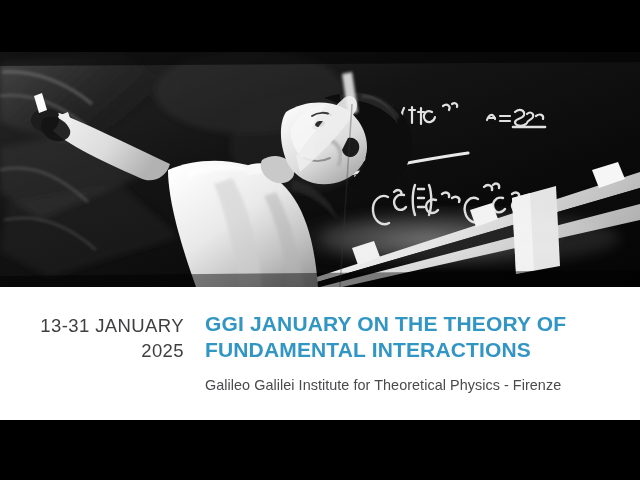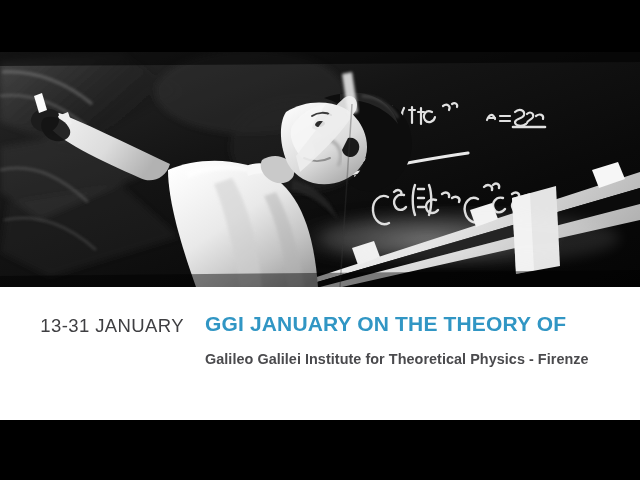--- a/index.html
+++ b/index.html
@@ -95,21 +95,21 @@
     font-weight: bold;
     letter-spacing: 0.15px;
     white-space: nowrap;
   }
   .subtitle {
     display: block;
     margin-top: 13px;
     color: #4a4a4d;
     font-size: 14.4px;
     line-height: 18px;
-    font-weight: 700;
+    font-weight: 400;
     letter-spacing: 0.05px;
     white-space: nowrap;
   }
 </style>
 </head>
 <body>
 
 <div id="poster">
 
   <div class="letterbox-top"></div>
@@ -307,24 +307,26 @@
       <path d="M0,0 L640,0 L640,10 L0,14 Z" fill="#000000" opacity="0.55"></path>
       <path d="M0,224 L640,218 L640,235 L0,235 Z" fill="#000000" opacity="0.45"></path>
     </svg>
   </div>
 
   <div class="caption-panel">
     <div class="caption-inner">
 
       <div class="date-block">
         <span class="date-line">13-31 JANUARY</span>
+        <span class="date-line">2025</span>
       </div>
 
       <div class="title-block">
         <span class="title-line">GGI JANUARY ON THE THEORY OF</span>
+        <span class="title-line">FUNDAMENTAL INTERACTIONS</span>
         <span class="subtitle">Galileo Galilei Institute for Theoretical Physics - Firenze</span>
       </div>
 
     </div>
   </div>
 
   <div class="letterbox-bottom"></div>
 
 </div>
 

